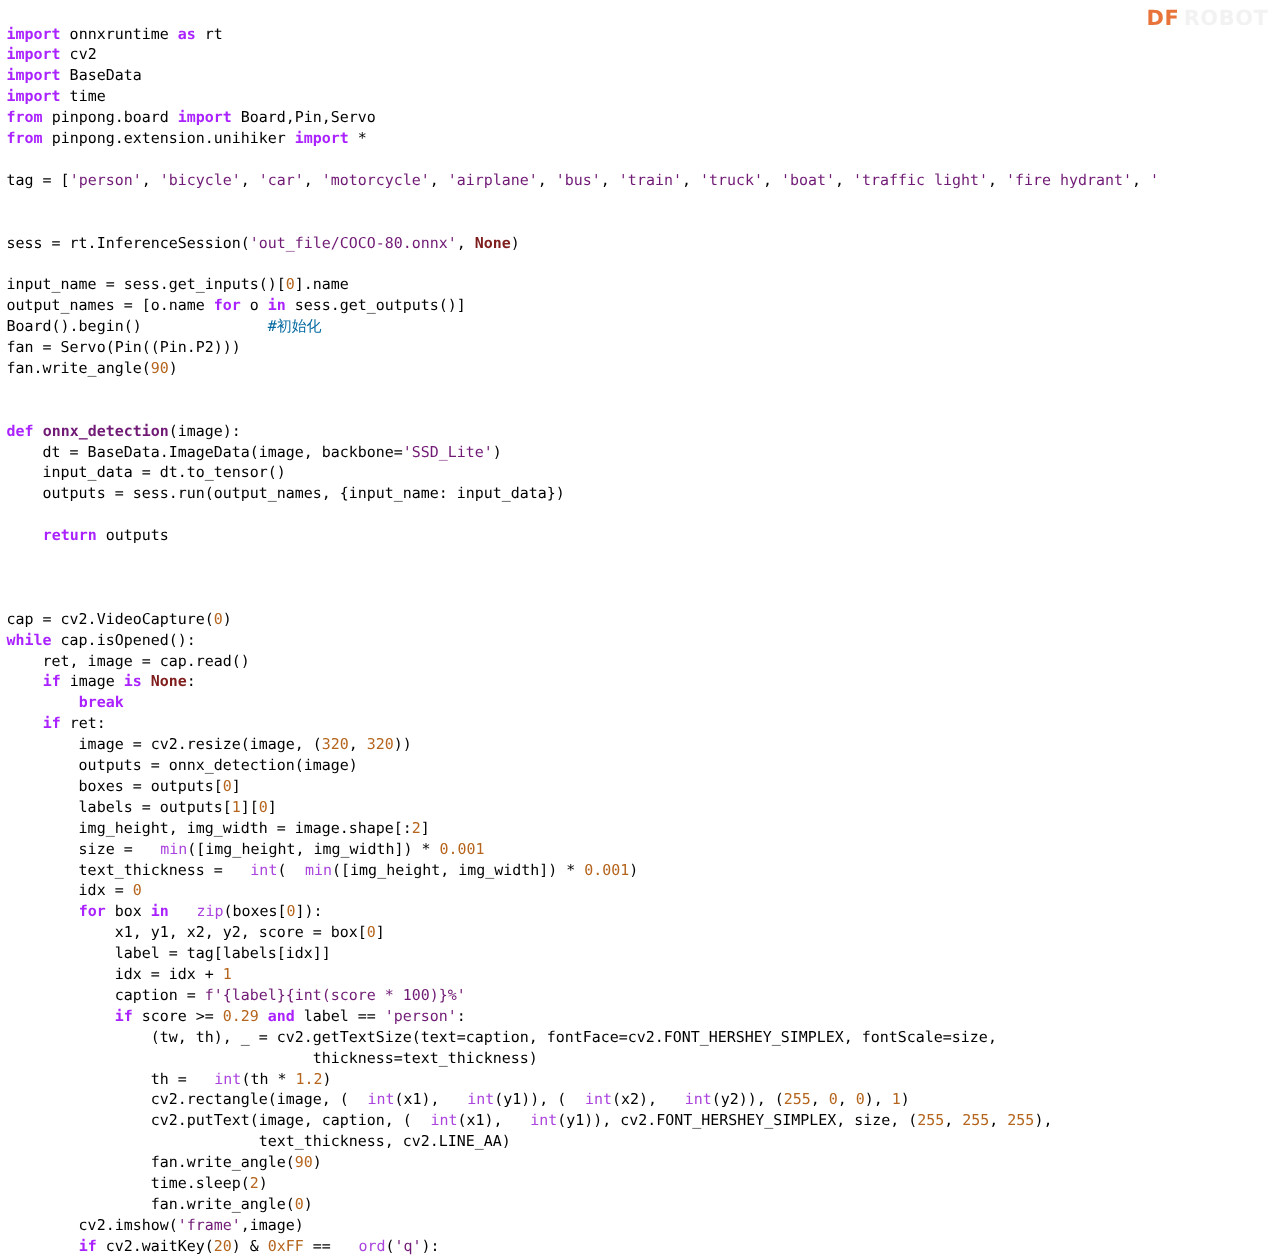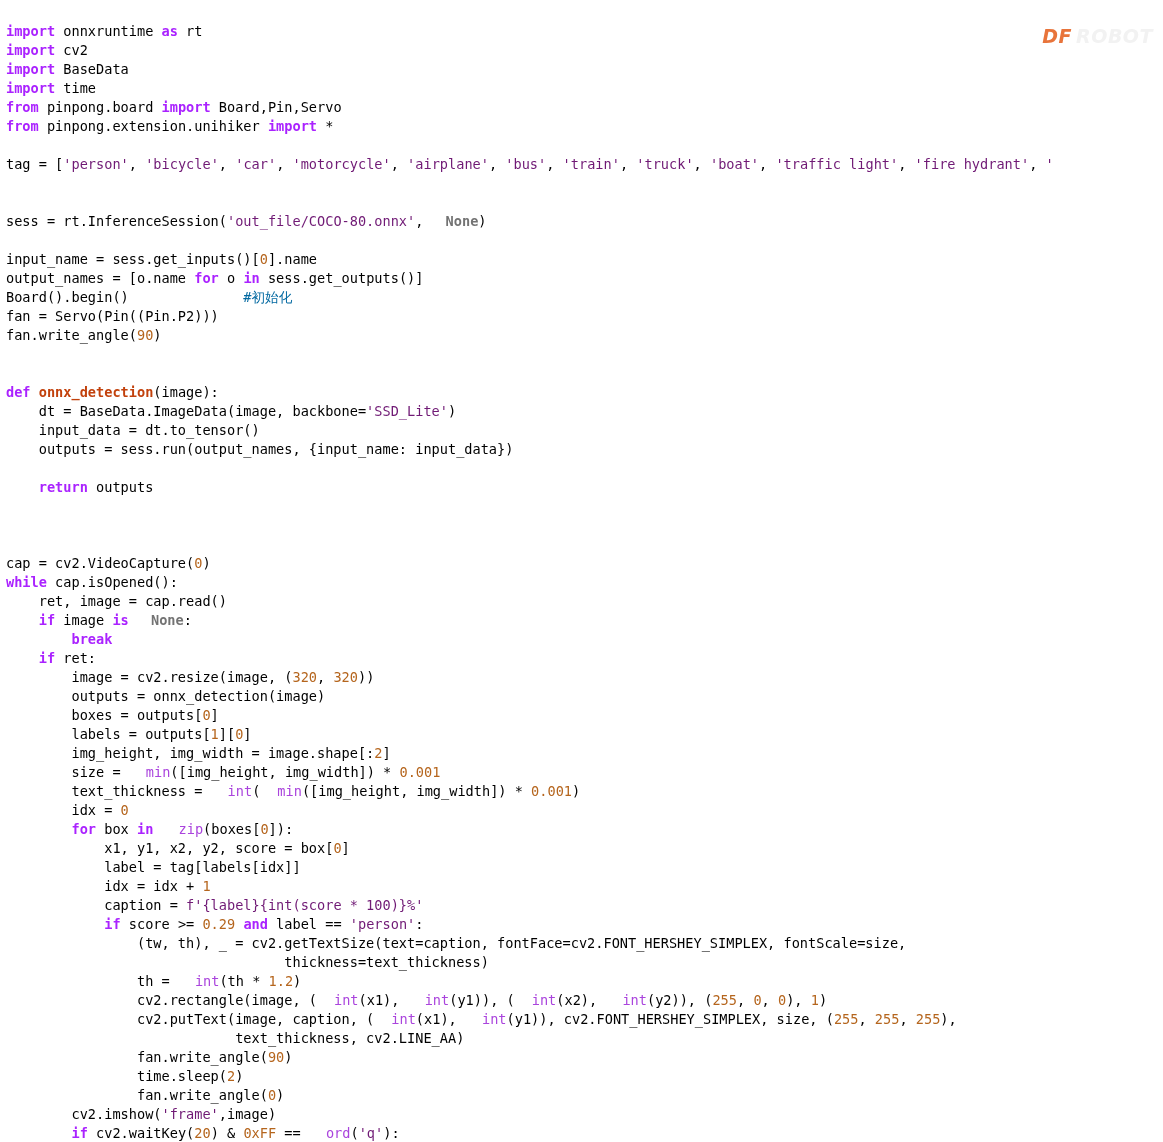--- a/index.html
+++ b/index.html
@@ -18,29 +18,28 @@
   #code-root {
     position: relative;
     width: 1163px;
     height: 1142px;
     background: #ffffff;
   }
 
   
   .watermark {
     position: absolute;
-    top: 19px;
+    top: 0;
     right: 10px;
     height: 34px;
     display: flex;
     align-items: center;
     gap: 4px;
     user-select: none;
     pointer-events: none;
-    font-style: italic;
   }
   .wm-mark {
     font-family: "DejaVu Sans", "Liberation Sans", sans-serif;
     font-weight: bold;
     font-size: 19px;
     letter-spacing: 0.5px;
     color: #e8743b;
   }
   .wm-ghost {
     font-family: "DejaVu Sans", "Liberation Sans", sans-serif;
@@ -65,22 +64,22 @@
     color: #000000;
   }
   .code-line {
     height: 19px;
     white-space: pre;
     min-height: 19px;
   }
 
   
   .k   { color: #aa22ff; font-weight: bold; }   
-  .kc  { color: #737373; font-weight: bold; margin-left: 14px; }   
-  .nf  { color: #c2410c; font-weight: bold; }   
+  .kc  { color: #7f1d1d; font-weight: bold; }   
+  .nf  { color: #701a75; font-weight: bold; }   
   .nb  { color: #aa44dd; padding-left: 17px; }                      
   .s   { color: #701a75; }                      
   .m   { color: #b5651d; }                      
   .c   { color: #0369a1; font-style: normal; }  
   .o   { color: #000000; }                      
   .n   { color: #000000; }                      
 </style>
 </head>
 <body>
 

